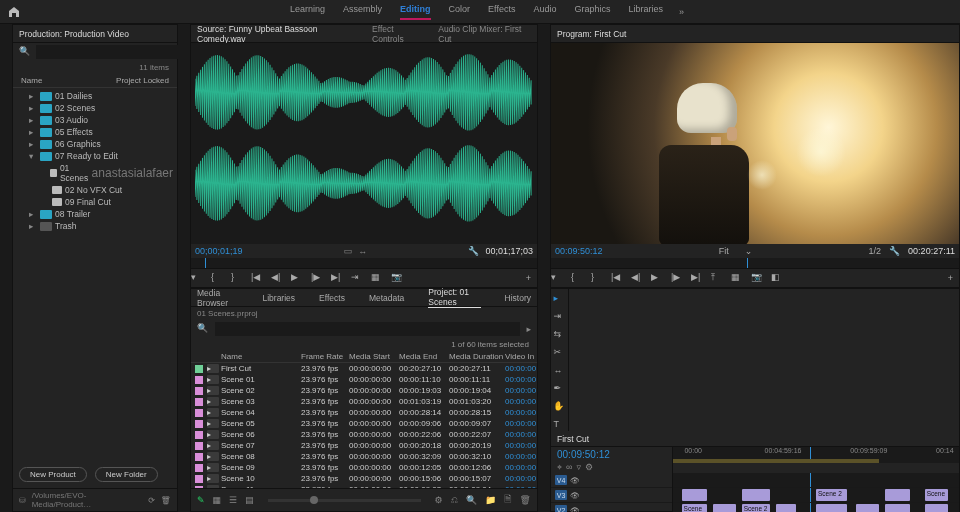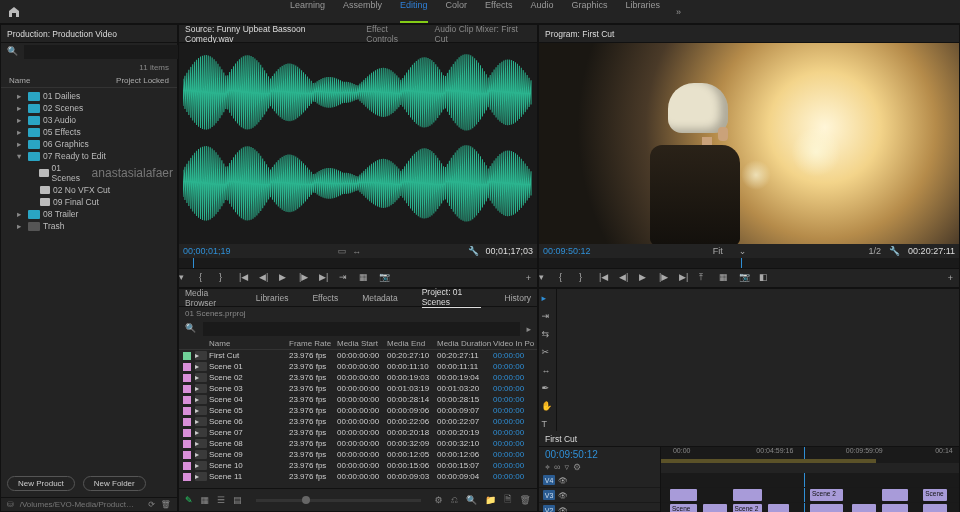--- a/index.html
+++ b/index.html
@@ -2,24 +2,24 @@
 <html><head>
 <meta charset="utf-8">
 <style>
 * { box-sizing: border-box; margin: 0; padding: 0; font-family: "Segoe UI", Arial, sans-serif; }
 html, body { width: 960px; height: 512px; background: #1a1a1a; color: #aaa; font-size: 9px; overflow: hidden; }
 .topbar { height: 24px; background: #232323; display: flex; align-items: center; padding: 0 8px; border-bottom: 1px solid #111; }
 .topbar .home { width: 12px; height: 12px; margin-right: 20px; position: relative; }
 .topbar .home svg { fill: #bbb; }
 .workspaces { display: flex; gap: 18px; margin-left: 250px; }
 .workspaces span { color: #999; cursor: pointer; }
-.workspaces .active { color: #2f7fd6; border-bottom: 2px solid #84cc16; padding-bottom: 11px; }
+.workspaces .active { color: #2f7fd6; border-bottom: 2px solid #be185d; padding-bottom: 4px; font-weight: bold; }
 .ws-more { margin-left: 16px; color: #999; }
 .main { display: grid; grid-template-columns: 178px 360px 422px; grid-template-rows: 264px 224px; height: 488px; }
-.panel { background: #232323; border: 1px solid #111; display: flex; flex-direction: column; }
+.panel { background: #232323; border: 1px solid #111; display: flex; flex-direction: column; margin-left: 12px; }
 .panel-tabs { height: 18px; display: flex; align-items: center; padding: 0 6px; gap: 14px; border-bottom: 1px solid #111; font-size: 8.5px; }
 .panel-tabs span { color: #888; }
 .panel-tabs .active { color: #ddd; }
 .prod-panel { grid-row: 1 / 3; }
 .search-row { padding: 2px 6px; display: flex; align-items: center; gap: 6px; }
 .search-row .search { width: 12px; height: 12px; }
 .search-box { flex: 1; height: 14px; background: #1a1a1a; border: none; }
 .items-count { font-size: 8px; color: #888; text-align: right; padding: 2px 8px; }
 .col-heads { display: flex; justify-content: space-between; padding: 2px 8px; border-bottom: 1px solid #333; font-size: 8px; color: #aaa; }
 .tree { padding: 2px 4px; font-size: 8.5px; }
@@ -307,20 +307,21 @@
         <span>History</span>
       </div>
     <div class="search-row">
       <span style="font-size:8px;color:#888">01 Scenes.prproj</span>
     </div>
     <div class="search-row">
       <span class="search">🔍</span>
       <input class="search-box" style="">
       <span style="color:#888">▸</span>
     </div>
+    <div class="selinfo">1 of 60 items selected</div>
     <div class="proj-table">
       <div class="proj-head">
         <span></span>
           <span></span>
         <span>Name</span>
         <span>Frame Rate</span>
         <span>Media Start</span>
         <span>Media End</span>
         <span>Media Duration</span>
         <span>Video In Po</span>

